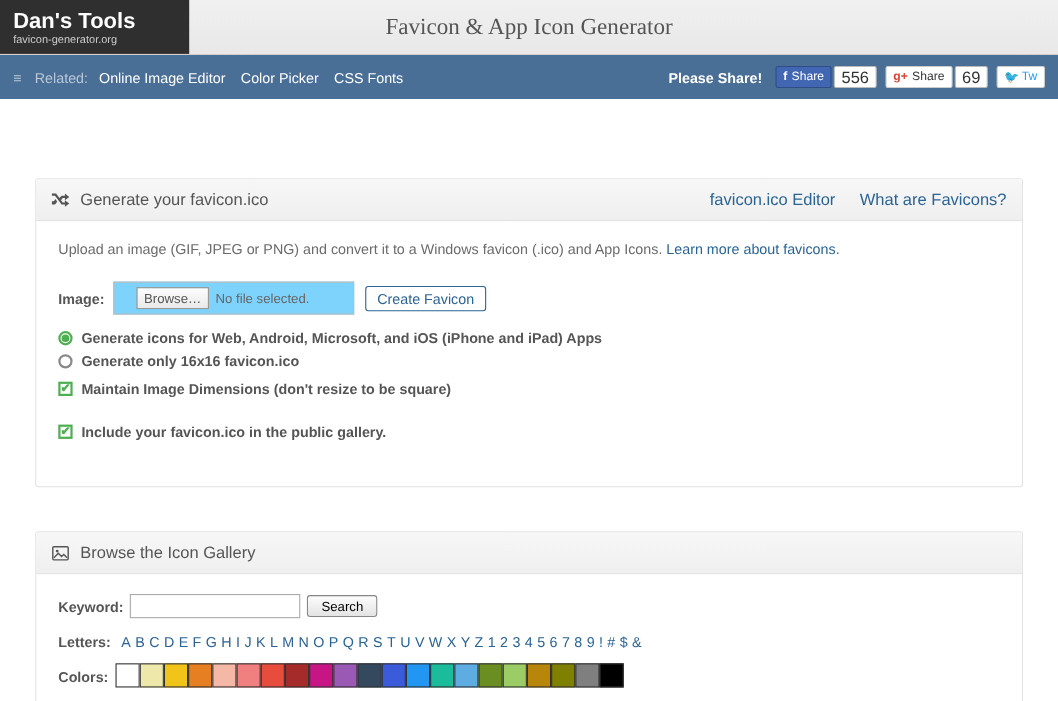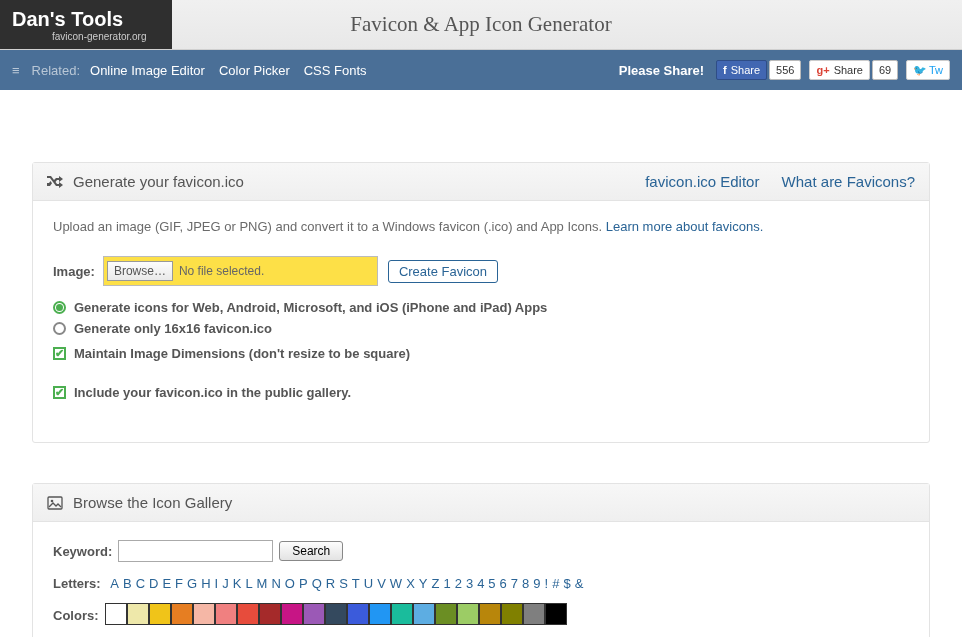--- a/index.html
+++ b/index.html
@@ -2,52 +2,52 @@
 <html><head>
 <meta charset="utf-8">
 <style>
 * { box-sizing: border-box; margin: 0; padding: 0; }
 body { font-family: Arial, Helvetica, sans-serif; font-size: 13px; color: #555; background: #fff; width: 962px; }
 a { color: #2a6496; text-decoration: none; }
 
 .topbar { display: flex; height: 50px; background: linear-gradient(#f0f0f0,#e8e8e8); border-bottom: 1px solid #d0d0d0; }
 .logo-block { width: 172px; background: #2f2f2f; color: #fff; display: flex; flex-direction: column; justify-content: center; padding-left: 12px; }
 .logo-block .t1 { font-size: 20px; font-weight: bold; }
-.logo-block .t2 { font-size: 10px; color: #ccc; margin-left: 40px; }
+.logo-block .t2 { font-size: 10px; color: #ccc; }
 .page-title { flex: 1; display: flex; align-items: center; justify-content: center; font-size: 21px; color: #555; padding-right:172px;font-family:Liberation Serif, serif;}
 
 .navbar { height: 40px; background: #4a6f97; color: #fff; display: flex; align-items: center; padding: 0 12px; font-size: 13px; }
 .navbar .burger { margin-right: 12px; color: #b9c7d6; }
 .navbar .related-label { color: #b9c7d6; margin-right: 10px; }
 .navbar .nav-link { color: #fff; margin-right: 14px; }
 .navbar .spacer { flex: 1; }
 .navbar .please { color: #fff; font-weight: bold; margin-right: 12px; }
 
 .fb-btn { display: inline-flex; align-items: center; height: 20px; background: #4267b2; color: #fff; font-size: 11px; padding: 0 6px; border: 1px solid #2f4d86; border-radius: 2px; margin-right: 2px; }
 .fb-btn .fic { margin-right: 4px; font-weight: bold; }
-.count-box { display: inline-flex; align-items: center; height: 20px; background: #fff; color: #333; font-size: 11px; padding: 0 6px; border: 1px solid #bbb; border-radius: 2px; margin-right: 8px; }
+.count-box { display: inline-flex; align-items: center; height: 20px; background: #fff; color: #333; font-size: 15px; padding: 0 6px; border: 1px solid #bbb; border-radius: 2px; margin-right: 8px; }
 .gp-btn { display: inline-flex; align-items: center; height: 20px; background: #fff; color: #333; font-size: 11px; padding: 0 6px; border: 1px solid #ccc; border-radius: 2px; margin-right: 2px; }
 .gp-btn .gic { color: #db4437; font-weight: bold; margin-right: 4px; }
 .tw-btn { display: inline-flex; align-items: center; height: 20px; background: #fff; color: #1da1f2; font-size: 11px; padding: 0 6px; border: 1px solid #ccc; border-radius: 2px; }
 .tw-btn .tic { margin-right: 2px; }
 
 .content { padding: 32px 32px 0 32px; }
 .panel { border: 1px solid #e3e3e3; background: #fff; border-radius: 3px; margin-top: 40px; }
 .panel-header { background: linear-gradient(#f7f7f7,#efefef); border-bottom: 1px solid #e3e3e3; padding: 10px 14px; display: flex; align-items: center; font-size: 15px; color: #555; }
 .panel-header .hicon { margin-right: 10px; width:16px; display:inline-flex; }
 .panel-header .right-links { margin-left: auto; font-size: 15px; }
 .panel-header .right-links a { margin-left: 18px; color: #2a6496; }
 .panel-body { padding: 18px 20px; }
 
 .intro { color: #6b6b6b; margin-bottom: 22px; }
 .intro a { color: #2a6496; }
 
 .row { display: flex; align-items: center; margin-bottom: 14px; font-weight: bold; color: #555; }
 .row label { margin-right: 8px; }
-.file-box { border: 1px solid #bbb; padding: 4px 3px; width: 275px; font-weight: normal; font-size: 12px; display: inline-flex; align-items: center; background: #fde047; margin-right: 10px; }
+.file-box { border: 1px solid #bbb; padding: 4px 20px; width: 219px; font-weight: normal; font-size: 12px; display: inline-flex; align-items: center; background: #7dd3fc; margin-right: 10px; }
 .file-box .browse-btn { border: 1px solid #999; background: linear-gradient(#fdfdfd,#e9e9e9); padding: 2px 6px; font-size: 12px; margin-right: 6px; cursor:pointer; }
 .file-box .nofile { color: #666; }
 .gen-btn { border: 1px solid #2a6496; background: #fff; color: #2a6496; padding: 3px 10px; font-size: 13px; border-radius: 3px; cursor:pointer; }
 
 .opt { display: flex; align-items: center; margin: 6px 0; font-weight: bold; color: #555; }
 .radio { width: 13px; height: 13px; border: 2px solid #4caf50; border-radius: 50%; display: inline-flex; align-items:center; justify-content:center; margin-right: 8px; }
 .radio.checked::after { content:''; width:7px; height:7px; background:#4caf50; border-radius:50%; }
 .radio.unchecked { border-color: #888; }
 .check { width:13px; height:13px; border: 2px solid #4caf50; display:inline-flex; align-items:center; justify-content:center; margin-right:8px; color:#4caf50; font-size:11px; line-height:1; }
 .check.checked::after { content:'✔'; }

